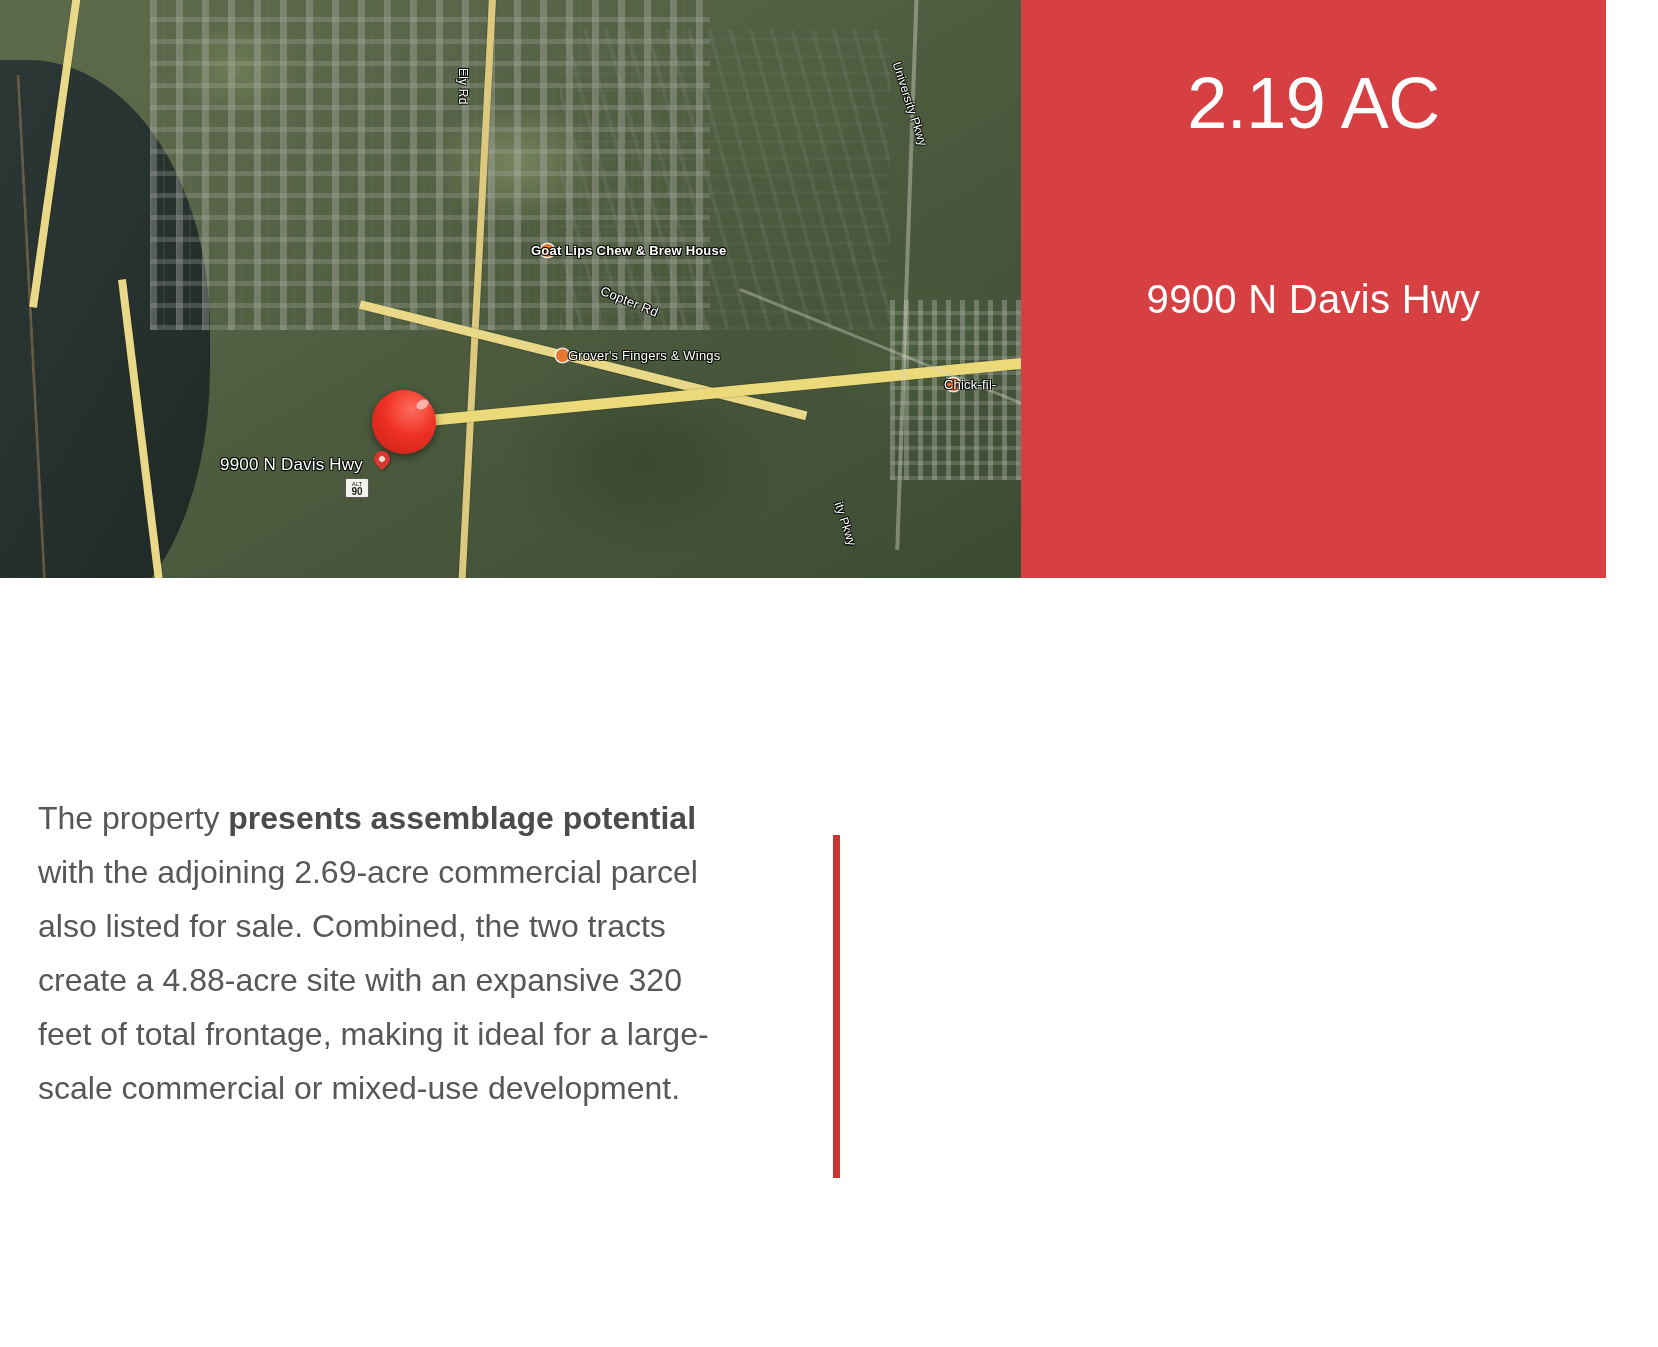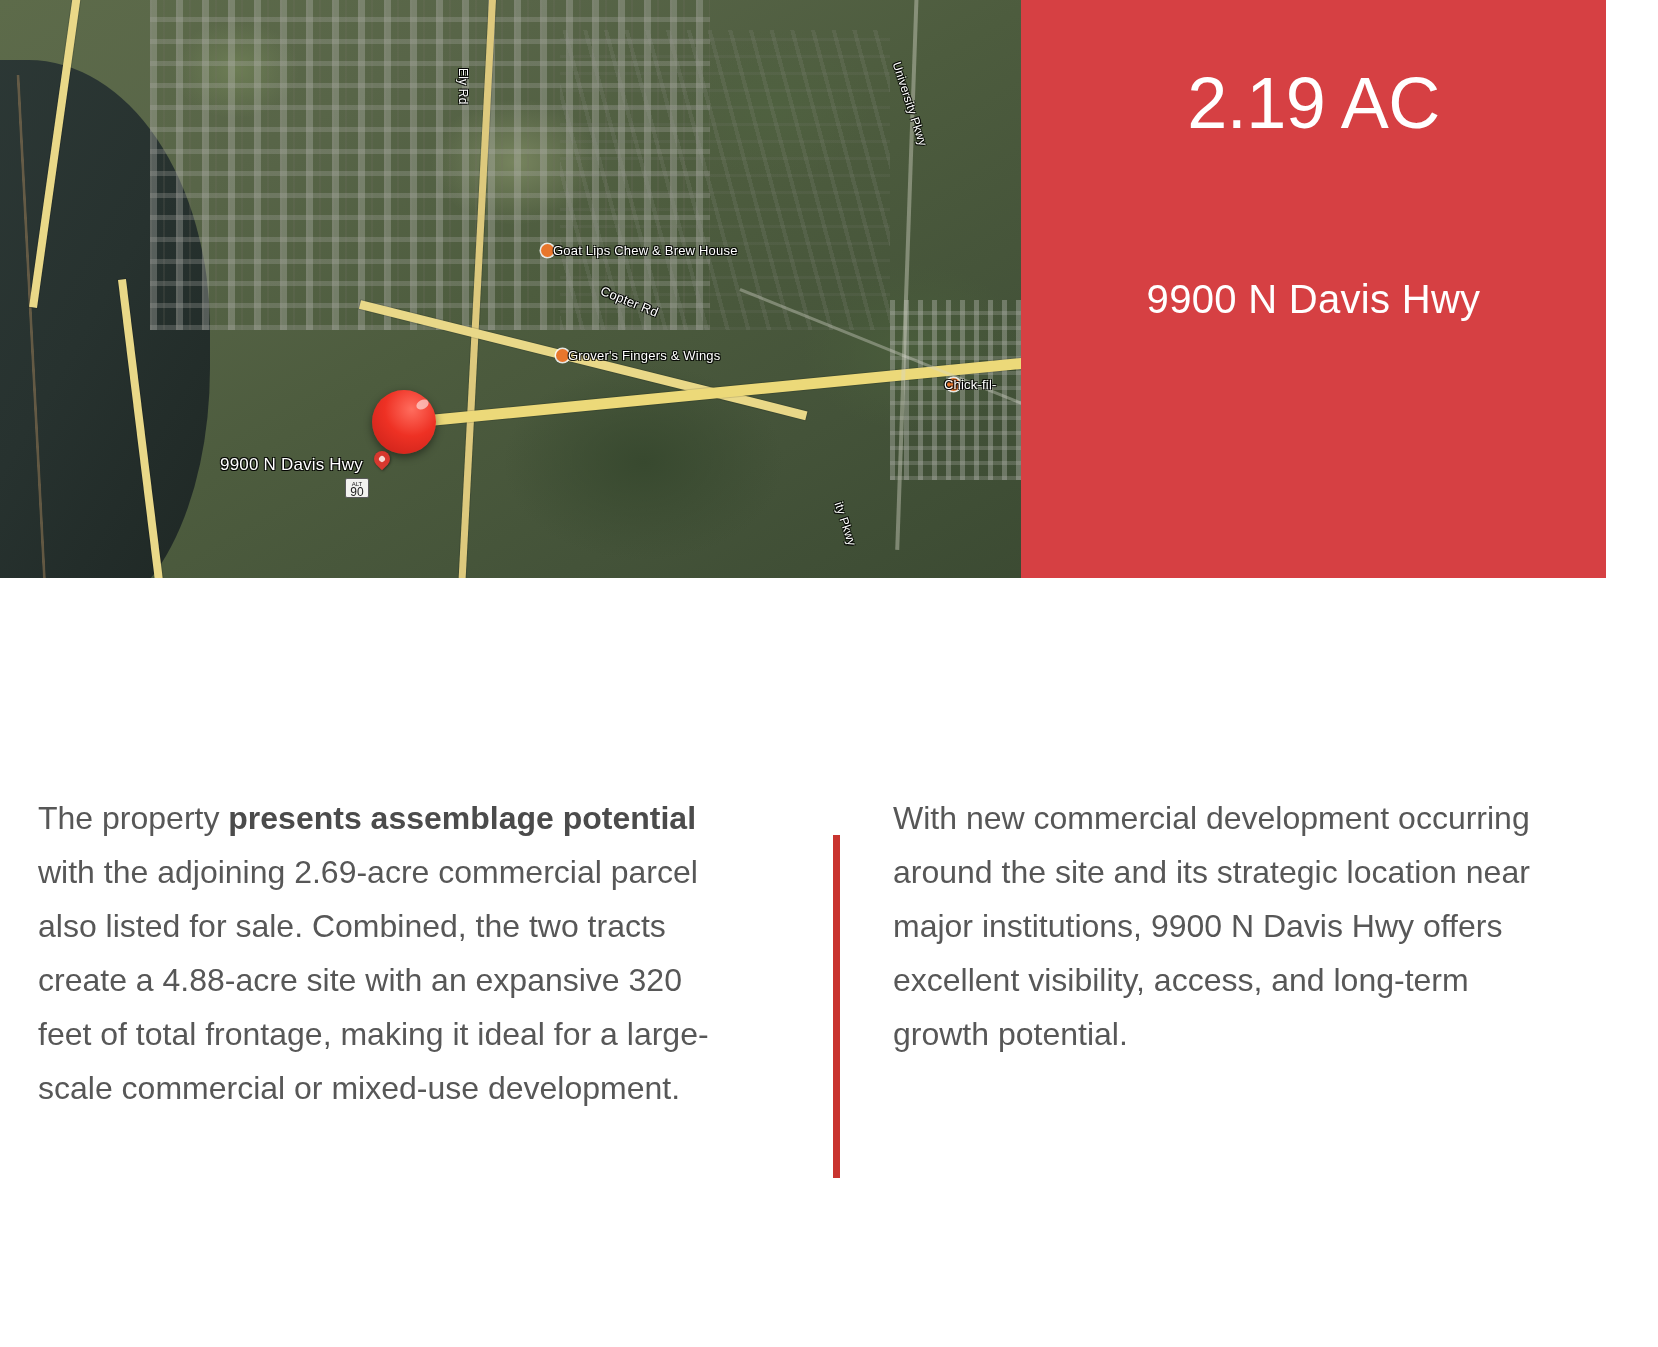--- a/index.html
+++ b/index.html
@@ -152,21 +152,21 @@
     position: absolute;
     color: #ffffff;
     font-size: 13px;
     font-family: "Liberation Sans", sans-serif;
     text-shadow:
       -1px -1px 0 rgba(0,0,0,.85), 1px -1px 0 rgba(0,0,0,.85),
       -1px  1px 0 rgba(0,0,0,.85), 1px  1px 0 rgba(0,0,0,.85);
     white-space: nowrap;
     letter-spacing: 0.2px;
   }
-  .lbl-goatlips { left: 553px; top: 243px; }
+  .lbl-goatlips { left: 531px; top: 243px; font-weight: bold; }
   .lbl-copter   { left: 604px; top: 283px; transform: rotate(22deg); transform-origin: left top; }
   .lbl-grovers  { left: 568px; top: 348px; }
   .lbl-chick    { left: 944px; top: 377px; }
   .lbl-elyrd    { left: 470px; top: 68px; transform: rotate(90deg); transform-origin: left top; font-size: 12px; }
   .lbl-univ     { left: 903px; top: 60px; transform: rotate(72deg); transform-origin: left top; font-size: 12px; }
   .lbl-ypkwy    { left: 845px; top: 500px; transform: rotate(72deg); transform-origin: left top; font-size: 12px; }
   .lbl-address  { left: 220px; top: 455px; font-size: 17px; }
 
   .poi-dot {
     position: absolute;
@@ -221,21 +221,21 @@
     background: #f2f2ef;
     border: 1px solid #5a5a5a;
     border-radius: 2px;
     font-size: 7px;
     line-height: 8px;
     color: #1b1b1b;
     padding: 1px 0;
     font-family: "Liberation Sans", sans-serif;
   }
   .shield .s-top { font-size: 6px; }
-  .shield .s-num { font-size: 12px; font-weight: normal; }
+  .shield .s-num { font-size: 10px; font-weight: bold; }
 
   
   .red-panel {
     position: absolute;
     left: 1021px; top: 0;
     width: 585px;
     height: 578px;
     background: #d64043;
     color: #ffffff;
     text-align: center;
@@ -376,16 +376,15 @@
       </div>
     </div>
   </div>
 
 
   <div class="body-area">
     <p class="col-left"><span>The property </span><b>presents assemblage potential</b><span> with the adjoining 2.69-acre commercial parcel also listed for sale. Combined, the two tracts create a 4.88-acre site with an expansive 320 feet of total frontage, making it ideal for a large-scale commercial or mixed-use development.</span></p>
 
     <div class="divider-bar"></div>
 
-    <p class="col-right">With new commercial development occurring around the site and its strategic location near major institutions, 9900 N Davis Hwy offers excellent visibility, access, and long-term growth potential.</p>
   </div>
 
 </div>
 
 </body></html>

